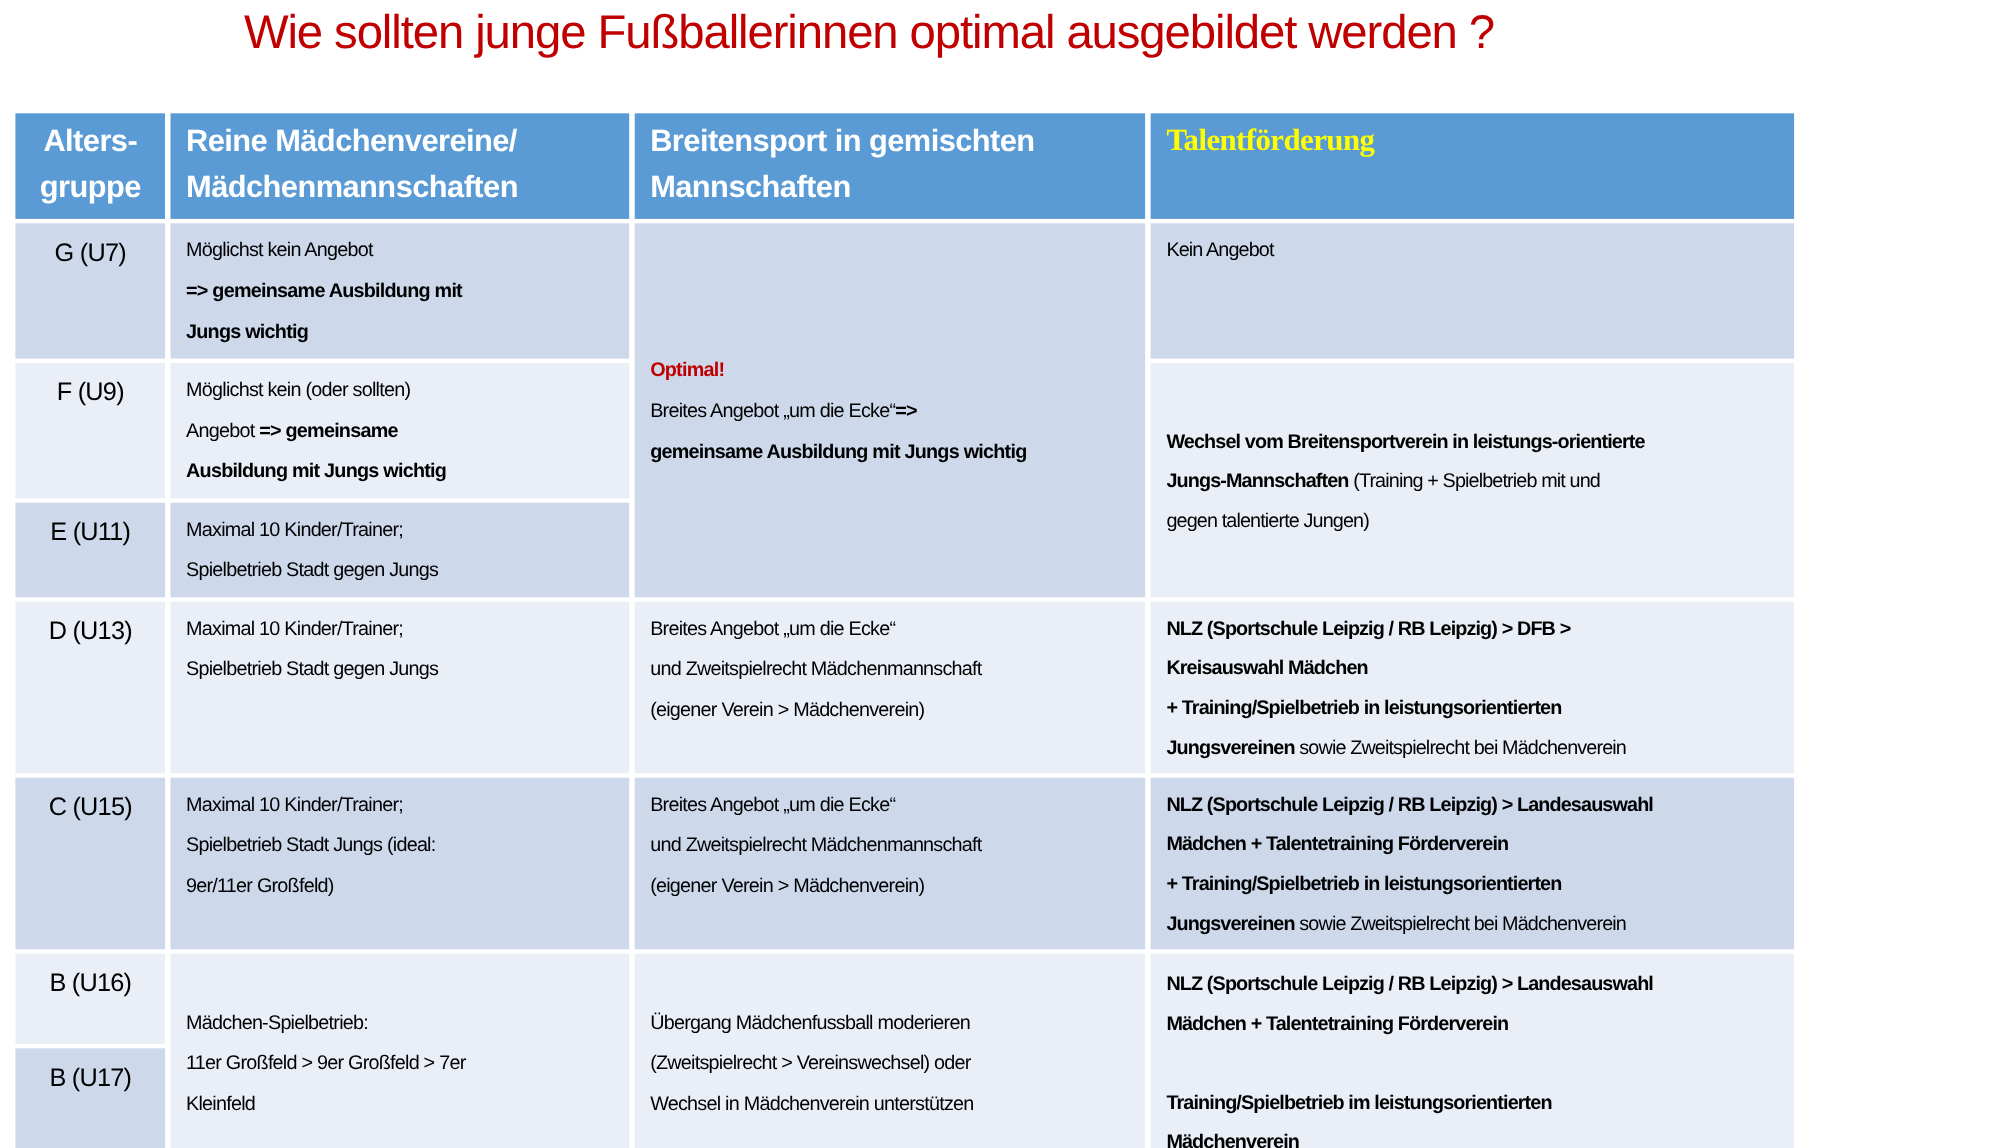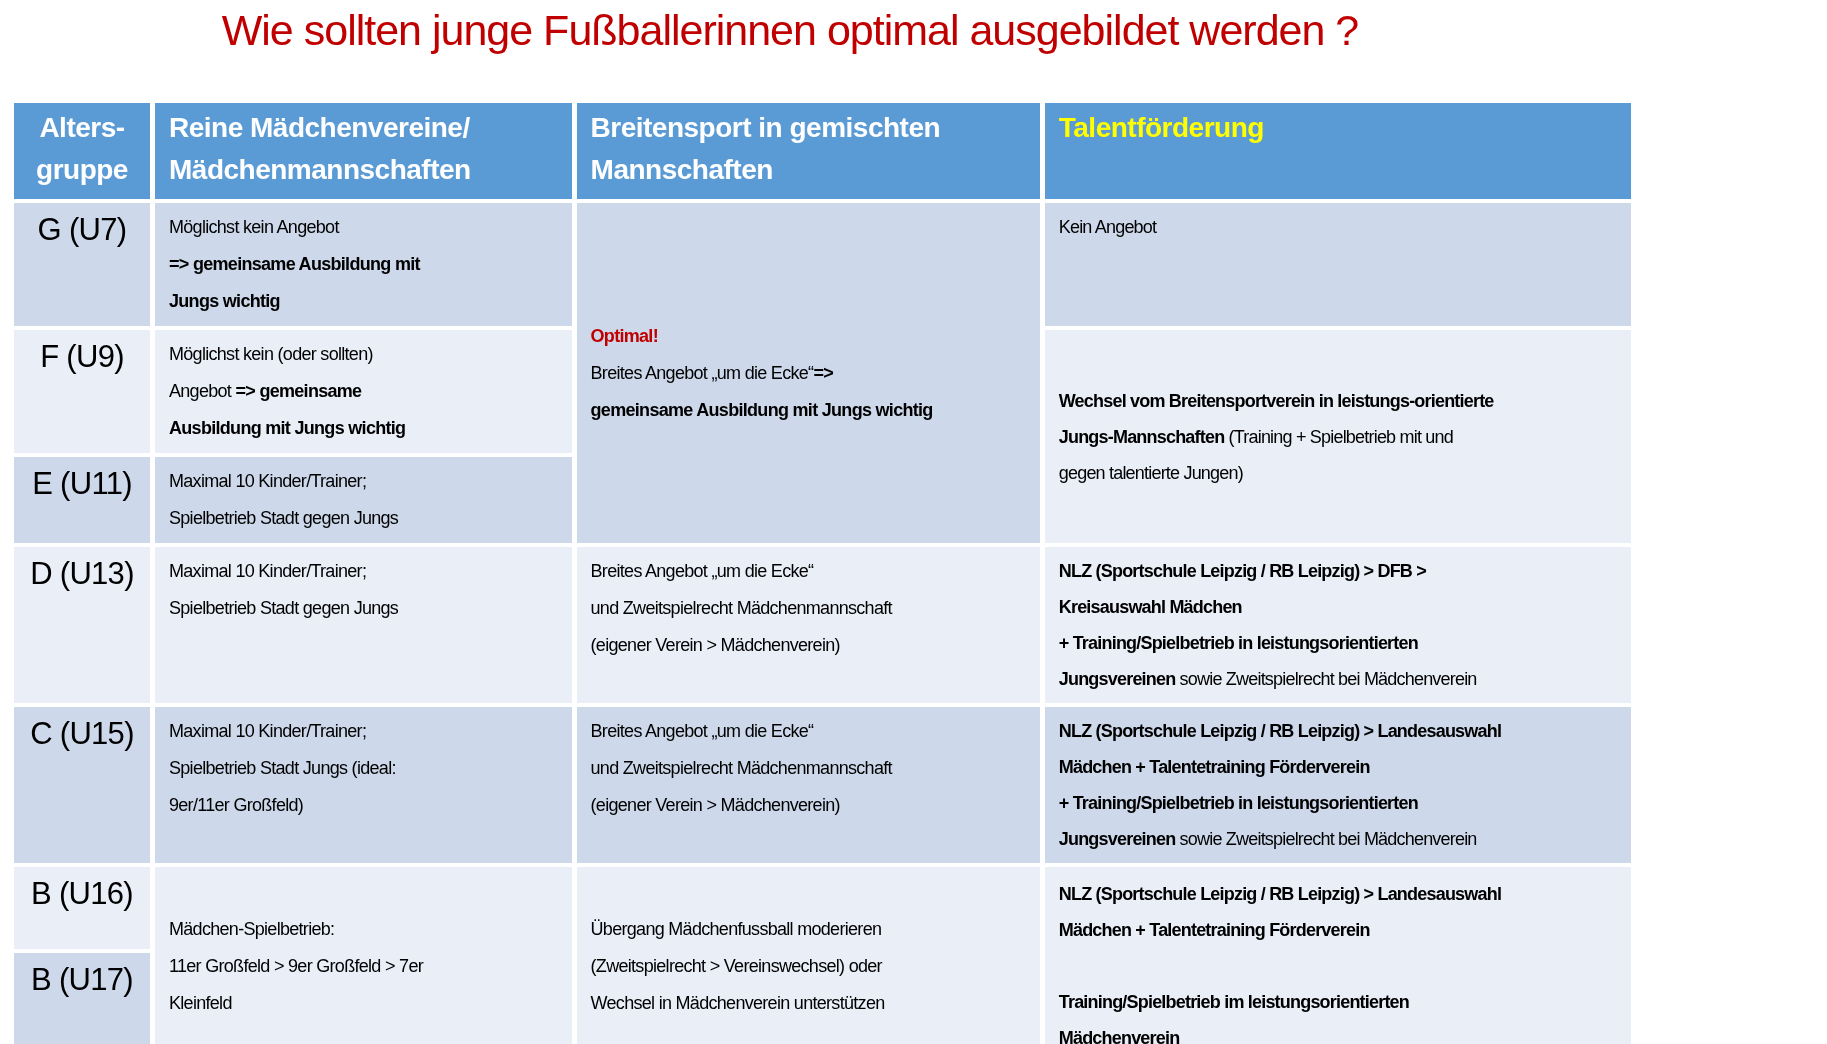--- a/index.html
+++ b/index.html
@@ -42,32 +42,32 @@
     background:var(--header-blue,#5b9bd5);
     color:#ffffff;
     font-size:28px;
     font-weight:bold;
     line-height:42px;
     text-align:left;
     padding:4px 23px 4px 14px;
     letter-spacing:-0.5px;
   }
   th.age-h{text-align:center;padding-left:6px;padding-right:6px;}
-  th.yellow{color:var(--talent-yellow,#ffff00);}
+  th.yellow{color:var(--talent-yellow,#ffff00);font-family:Liberation Serif, serif;}
   td{
     font-size:18px;
     line-height:37px;
     letter-spacing:-0.7px;
     color:#000000;
     padding:6px 12px 6px 14px;
   }
   td.talent{font-size:18px;letter-spacing:-0.8px;line-height:36px;}
   td.age{
     text-align:center;
-    font-size:31px;
+    font-size:23px;
     padding:8px 4px 4px 4px;
   }
   tr.r-dark>td{background:var(--row-dark,#cdd9eb);}
   tr.r-light>td{background:var(--row-light,#e9eef7);}
   td.bg-dark{background:var(--row-dark,#cdd9eb) !important;margin-left:32px;}
   td.bg-light{background:var(--row-light,#e9eef7) !important;margin-left:40px;}
   td.mid{vertical-align:middle;}
   .b{font-weight:bold;}
   tr.h-hdr{height:96px;}
   tr.h-g{height:122px;}

